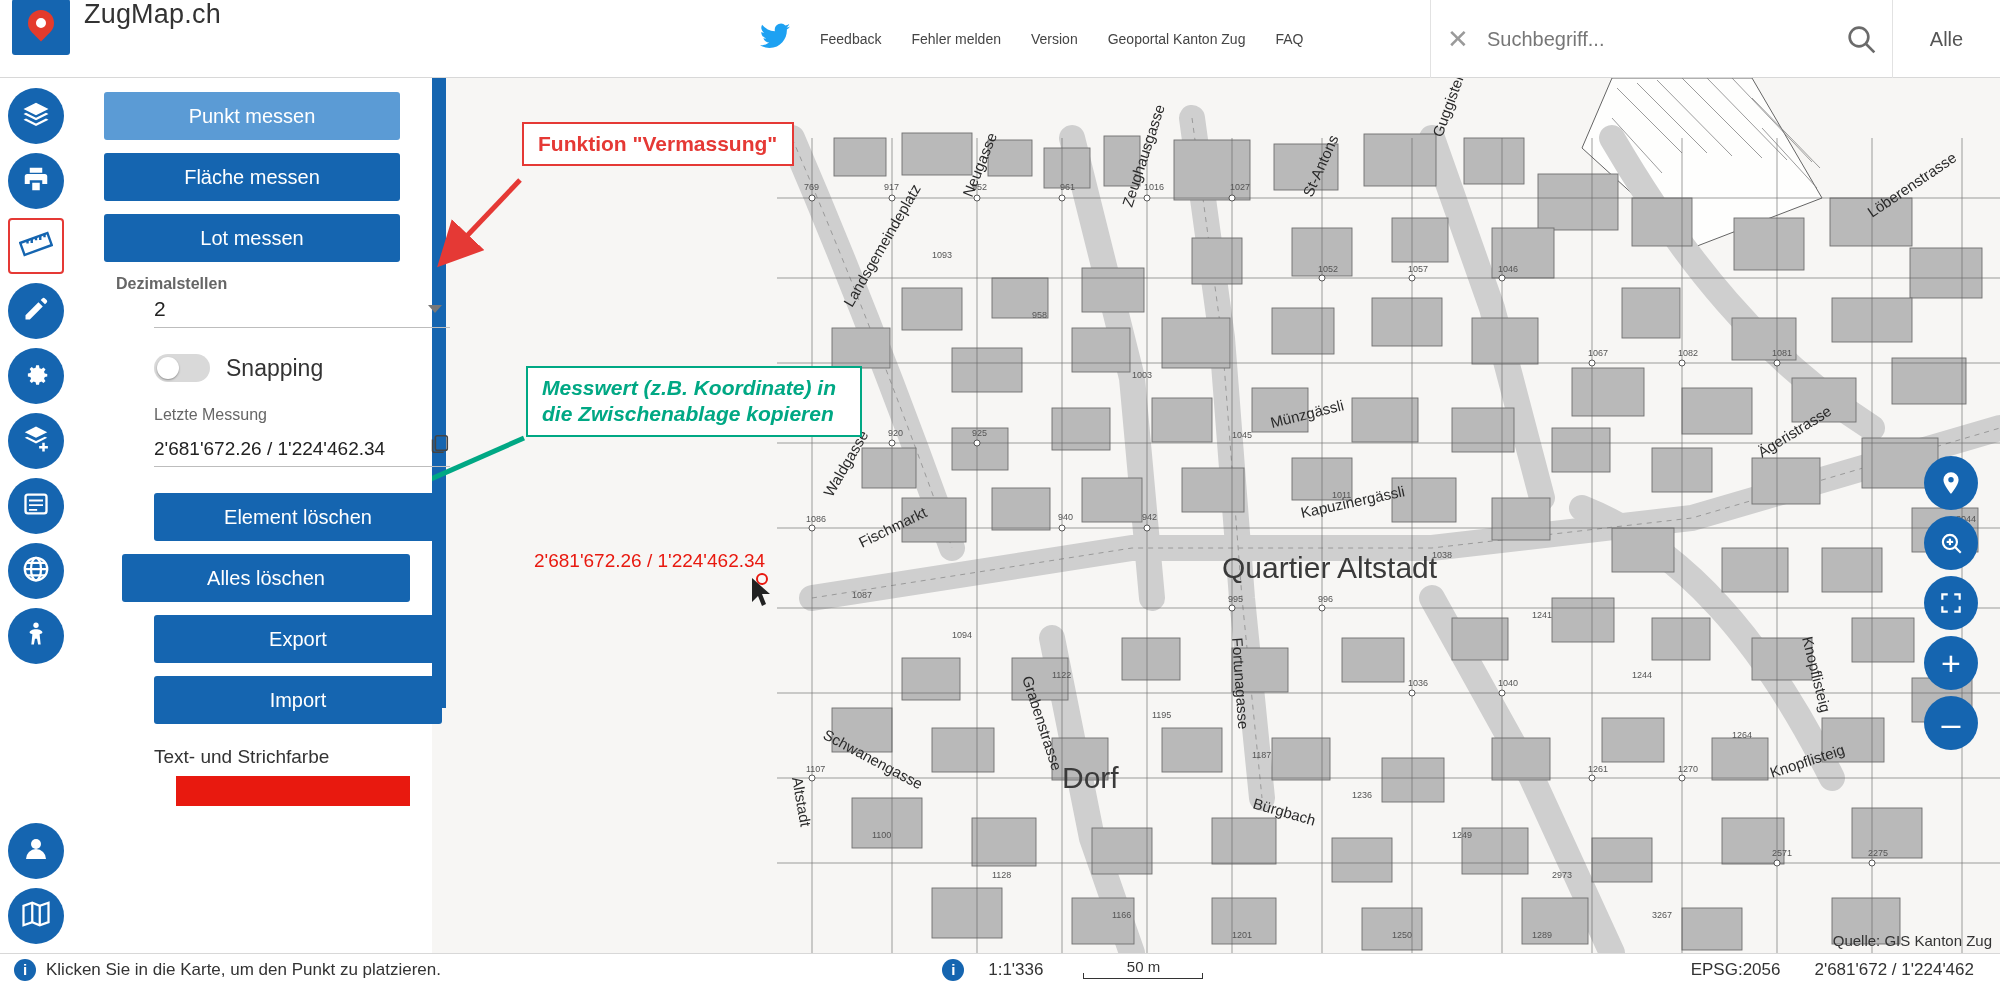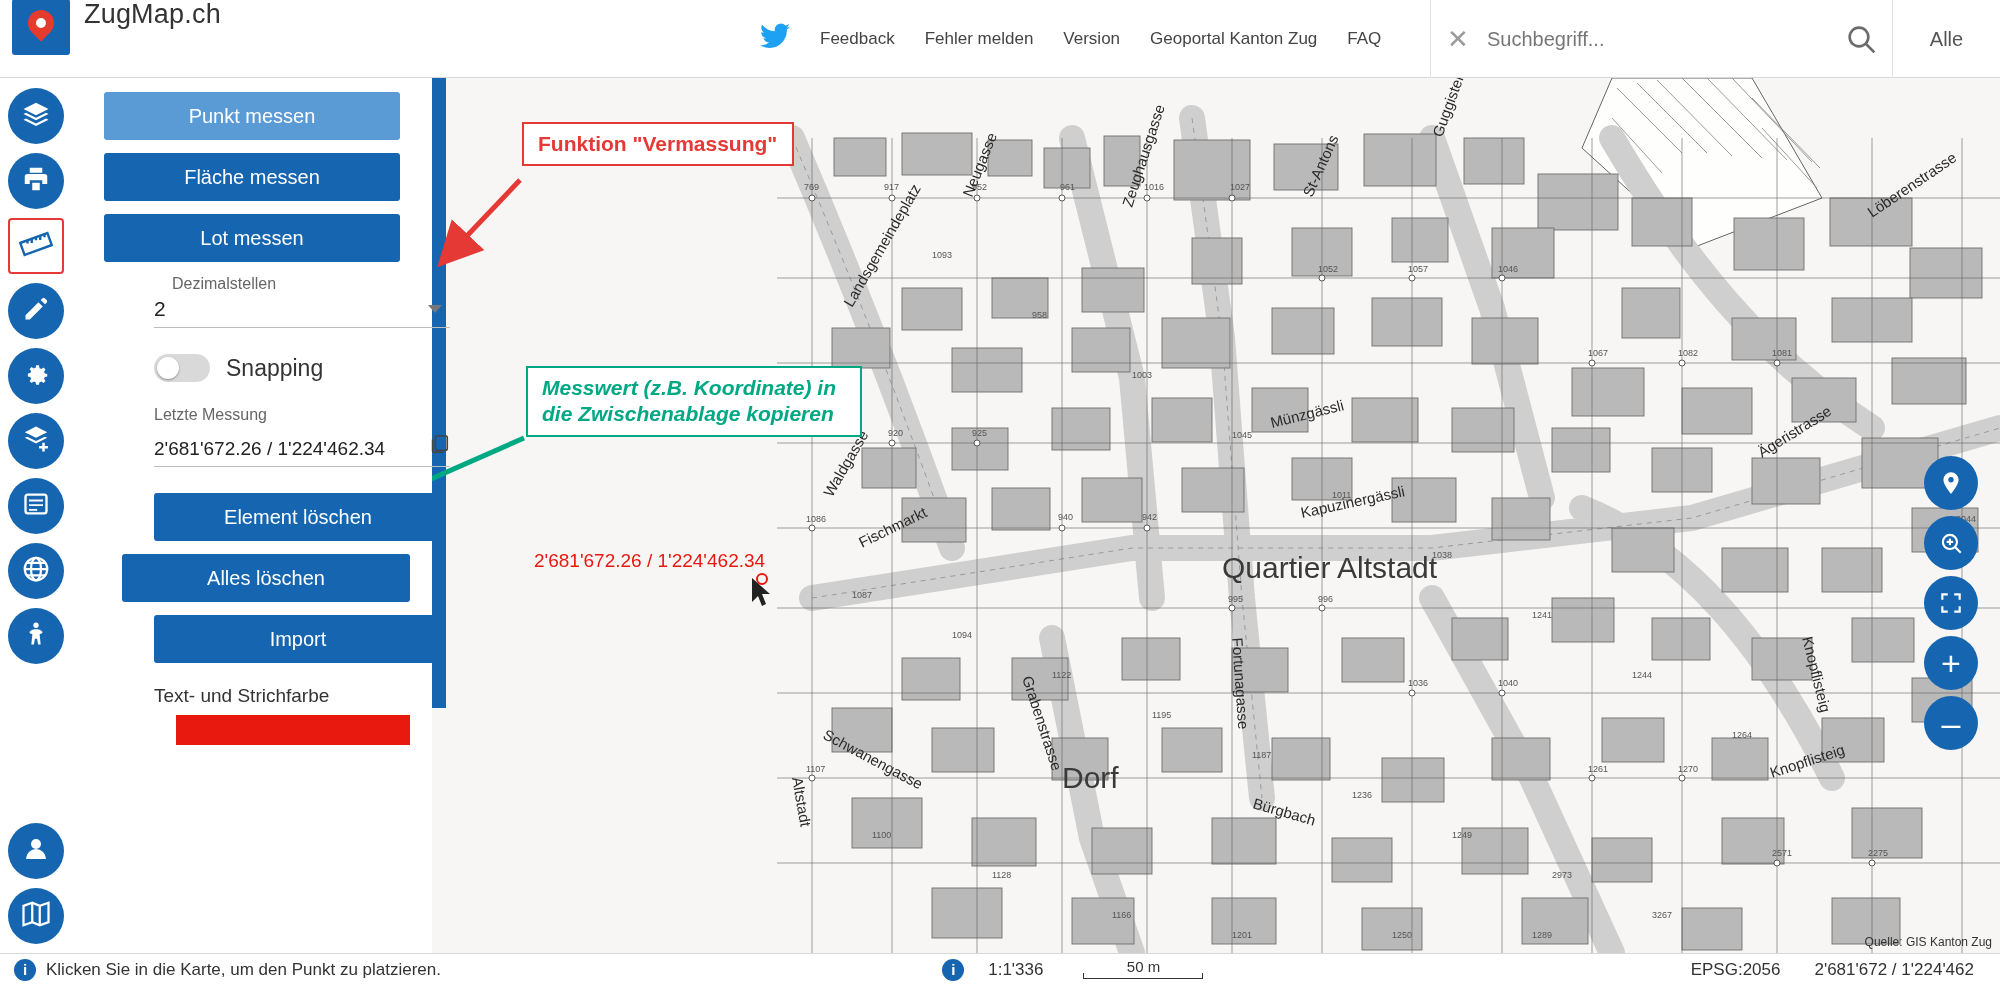--- a/index.html
+++ b/index.html
@@ -58,21 +58,21 @@
     color: #333333;
     letter-spacing: .2px;
   }
   .topnav {
     display: flex; align-items: center;
     gap: 30px;
     margin-left: 340px;
   }
   .tw-icon { color: #1da1f2; font-size: 28px; line-height: 1; }
   .topnav a {
-    font-size: 17px; color: #444444; text-decoration: none;
+    font-size: 14px; color: #444444; text-decoration: none;
     white-space: nowrap;
   }
   .search-wrap {
     position: absolute; right: 0; top: 0;
     height: 78px; width: 570px;
     display: flex; align-items: center;
     border-left: 1px solid #e2e2e2;
   }
   .search-x {
     width: 54px; text-align: center;
@@ -257,21 +257,21 @@
     border-radius: 50%;
     background: #1565b0;
     color: #ffffff;
     display: flex; align-items: center; justify-content: center;
     cursor: pointer;
     z-index: 14;
     font-size: 28px;
   }
   .map-credit {
     position: absolute; right: 8px; bottom: 4px;
-    font-size: 12px; color: #333333;
+    font-size: 15px; color: #333333;
     z-index: 13;
   }
 
   
   .statusbar {
     position: absolute; left: 0; bottom: 0;
     width: 2000px; height: 32px;
     background: #ffffff;
     border-top: 1px solid #d8d8d8;
     display: flex; align-items: center;
@@ -444,21 +444,21 @@
       </span>
     </div>
   </div>
 
   <div class="panel">
 
     <button class="pbtn active">Punkt messen</button>
     <button class="pbtn">Fläche messen</button>
     <button class="pbtn">Lot messen</button>
 
-    <div class="field-label" style="margin-left:100px;">Dezimalstellen</div>
+    <div class="field-label" style="margin-left:44px;font-weight:bold;">Dezimalstellen</div>
     <div class="select-row" style="margin-left:82px;">
       <span class="val">2</span>
       <span class="caret"></span>
     </div>
 
     <div class="toggle-row" style="margin-left:82px;">
       <div class="toggle">
           <div class="knob"></div>
         </div>
       <div class="toggle-label">Snapping</div>
@@ -471,20 +471,21 @@
         <svg width="22" height="24" viewBox="0 0 24 24" fill="none" stroke="#444" stroke-width="1.8">
           <rect x="8" y="3" width="13" height="16" rx="2"></rect>
             <path d="M5 7v12a2 2 0 0 0 2 2h10"></path>
         </svg>
       </span>
     </div>
 
     <div class="panel-btns">
       <button class="pbtn narrow" style="margin-left:82px;">Element löschen</button>
       <button class="pbtn narrow" style="margin-left:50px;">Alles löschen</button>
+      <button class="pbtn narrow" style="margin-left:82px;">Export</button>
       <button class="pbtn narrow" style="margin-left:82px;">Import</button>
     </div>
 
     <div class="colortitle" style="margin-left:82px;">Text- und Strichfarbe</div>
     <div class="swatch" style="margin-left:104px;"></div>
   </div>
 
   <div class="map">
 
     <svg class="map-canvas" viewBox="0 0 1568 875" preserveAspectRatio="none">

